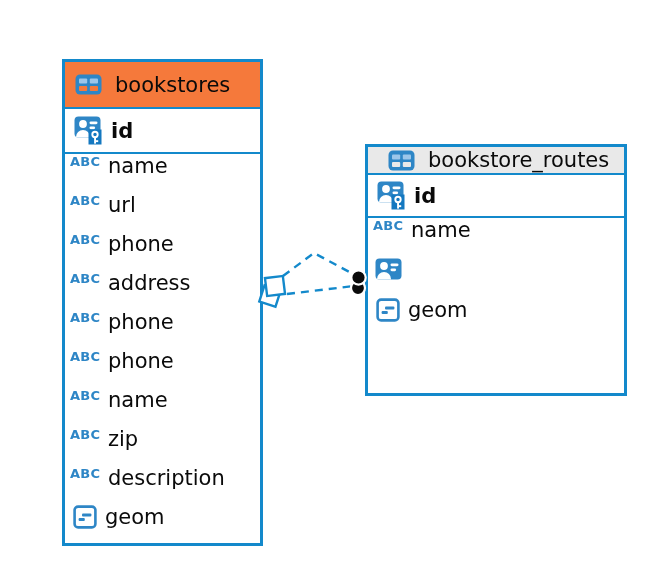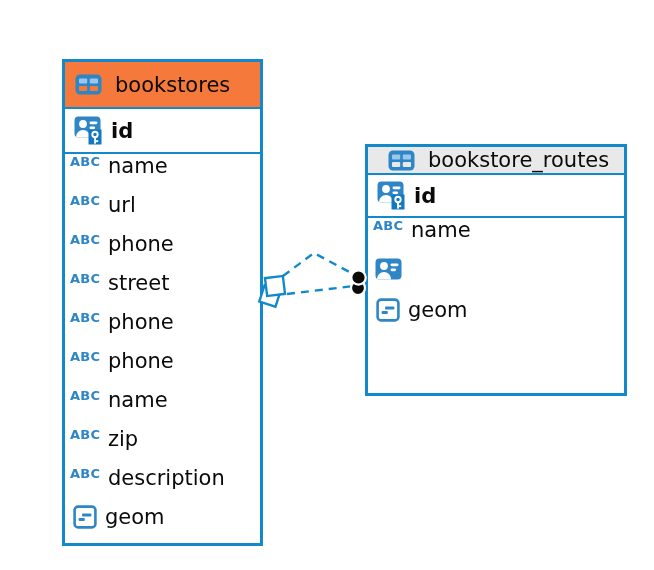--- a/index.html
+++ b/index.html
@@ -115,21 +115,21 @@
     <div class="row">
       <span class="abc">ABC</span>
       <span class="cname">url</span>
     </div>
     <div class="row">
       <span class="abc">ABC</span>
       <span class="cname">phone</span>
     </div>
     <div class="row">
       <span class="abc">ABC</span>
-      <span class="cname">street</span>
+      <span class="cname">address</span>
     </div>
     <div class="row">
       <span class="abc">ABC</span>
       <span class="cname">phone</span>
     </div>
     <div class="row">
       <span class="abc">ABC</span>
       <span class="cname">phone</span>
     </div>
     <div class="row">

